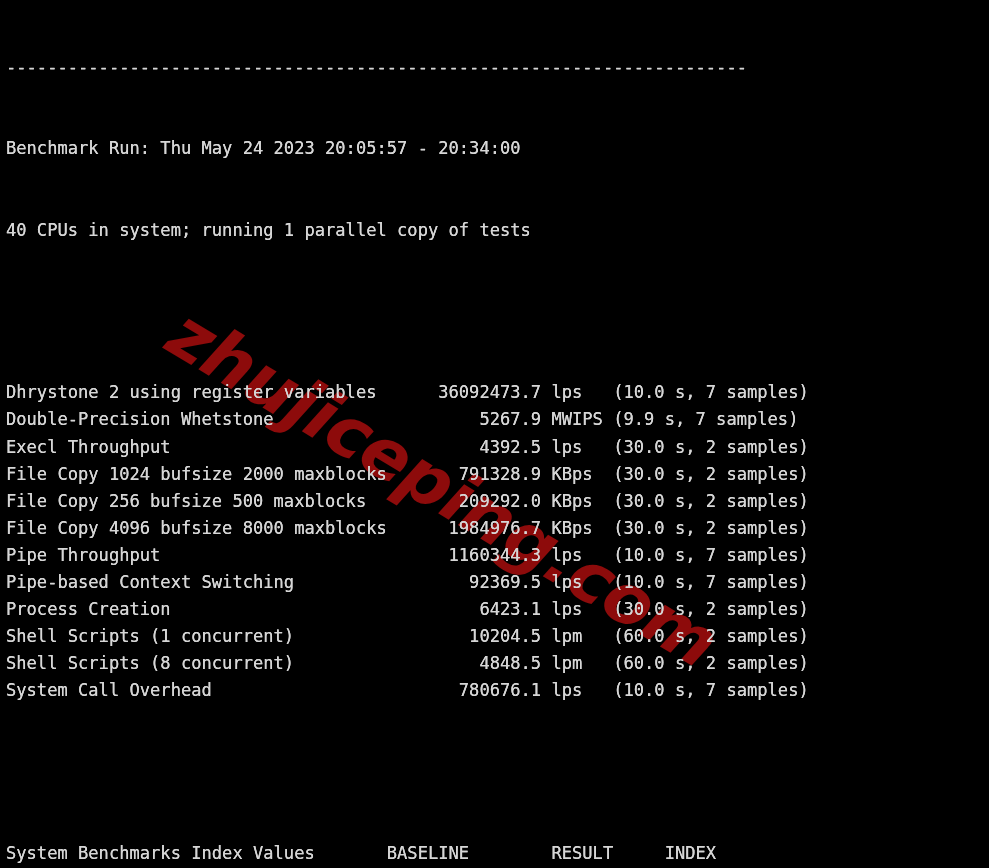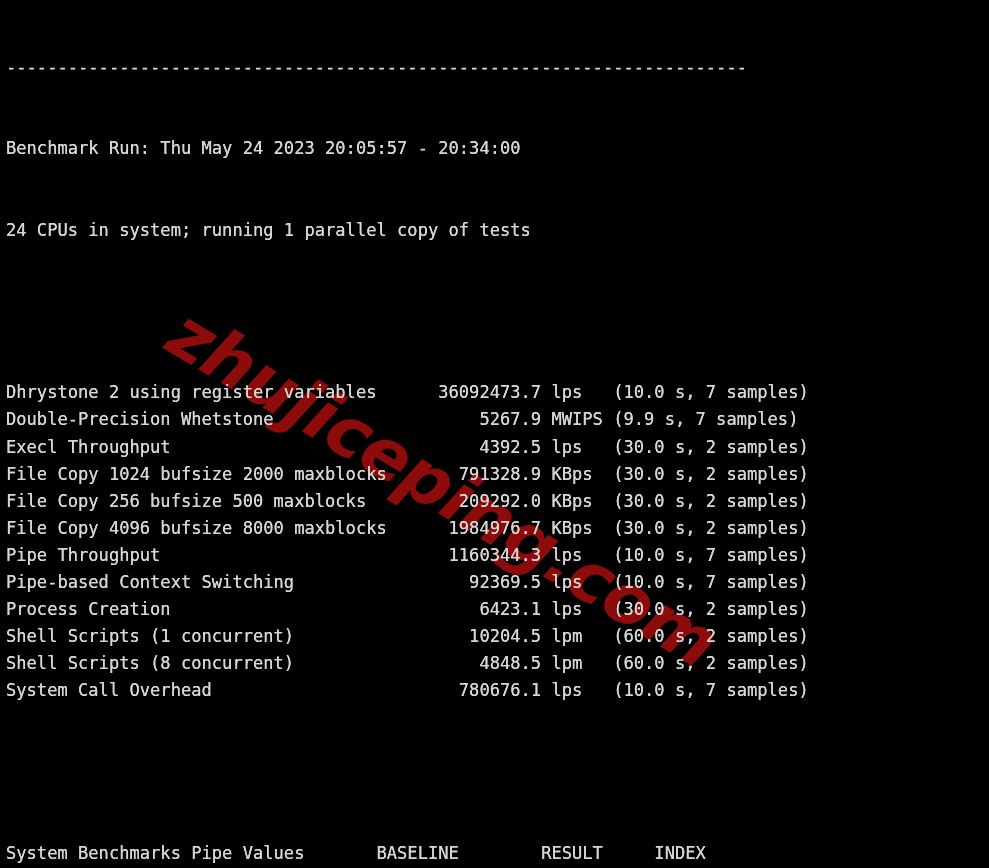--- a/index.html
+++ b/index.html
@@ -62,23 +62,23 @@
 </head>
 <body>
 
 <div id="terminal">
 
   <div id="watermark">zhujiceping.com</div>
 
   <div id="screen">
     <span class="line rule">------------------------------------------------------------------------</span>
     <span class="line">Benchmark Run: Thu May 24 2023 20:05:57 - 20:34:00</span>
-    <span class="line">24 CPUs in system; running 1 parallel copy of tests</span>
+    <span class="line">40 CPUs in system; running 1 parallel copy of tests</span>
     <span class="line blank"> </span>
     <span id="raw-block"><span class="line">Dhrystone 2 using register variables      36092473.7 lps   (10.0 s, 7 samples)</span><span class="line">Double-Precision Whetstone                    5267.9 MWIPS (9.9 s, 7 samples)</span><span class="line">Execl Throughput                              4392.5 lps   (30.0 s, 2 samples)</span><span class="line">File Copy 1024 bufsize 2000 maxblocks       791328.9 KBps  (30.0 s, 2 samples)</span><span class="line">File Copy 256 bufsize 500 maxblocks         209292.0 KBps  (30.0 s, 2 samples)</span><span class="line">File Copy 4096 bufsize 8000 maxblocks      1984976.7 KBps  (30.0 s, 2 samples)</span><span class="line">Pipe Throughput                            1160344.3 lps   (10.0 s, 7 samples)</span><span class="line">Pipe-based Context Switching                 92369.5 lps   (10.0 s, 7 samples)</span><span class="line">Process Creation                              6423.1 lps   (30.0 s, 2 samples)</span><span class="line">Shell Scripts (1 concurrent)                 10204.5 lpm   (60.0 s, 2 samples)</span><span class="line">Shell Scripts (8 concurrent)                  4848.5 lpm   (60.0 s, 2 samples)</span><span class="line">System Call Overhead                        780676.1 lps   (10.0 s, 7 samples)</span></span>
     <span class="line blank"> </span>
-    <span class="line" id="index-header">System Benchmarks Pipe Values       BASELINE        RESULT     INDEX</span>
+    <span class="line" id="index-header">System Benchmarks Index Values       BASELINE        RESULT     INDEX</span>
     
     
     
   </div>
 
 </div>
 
 </body></html>

